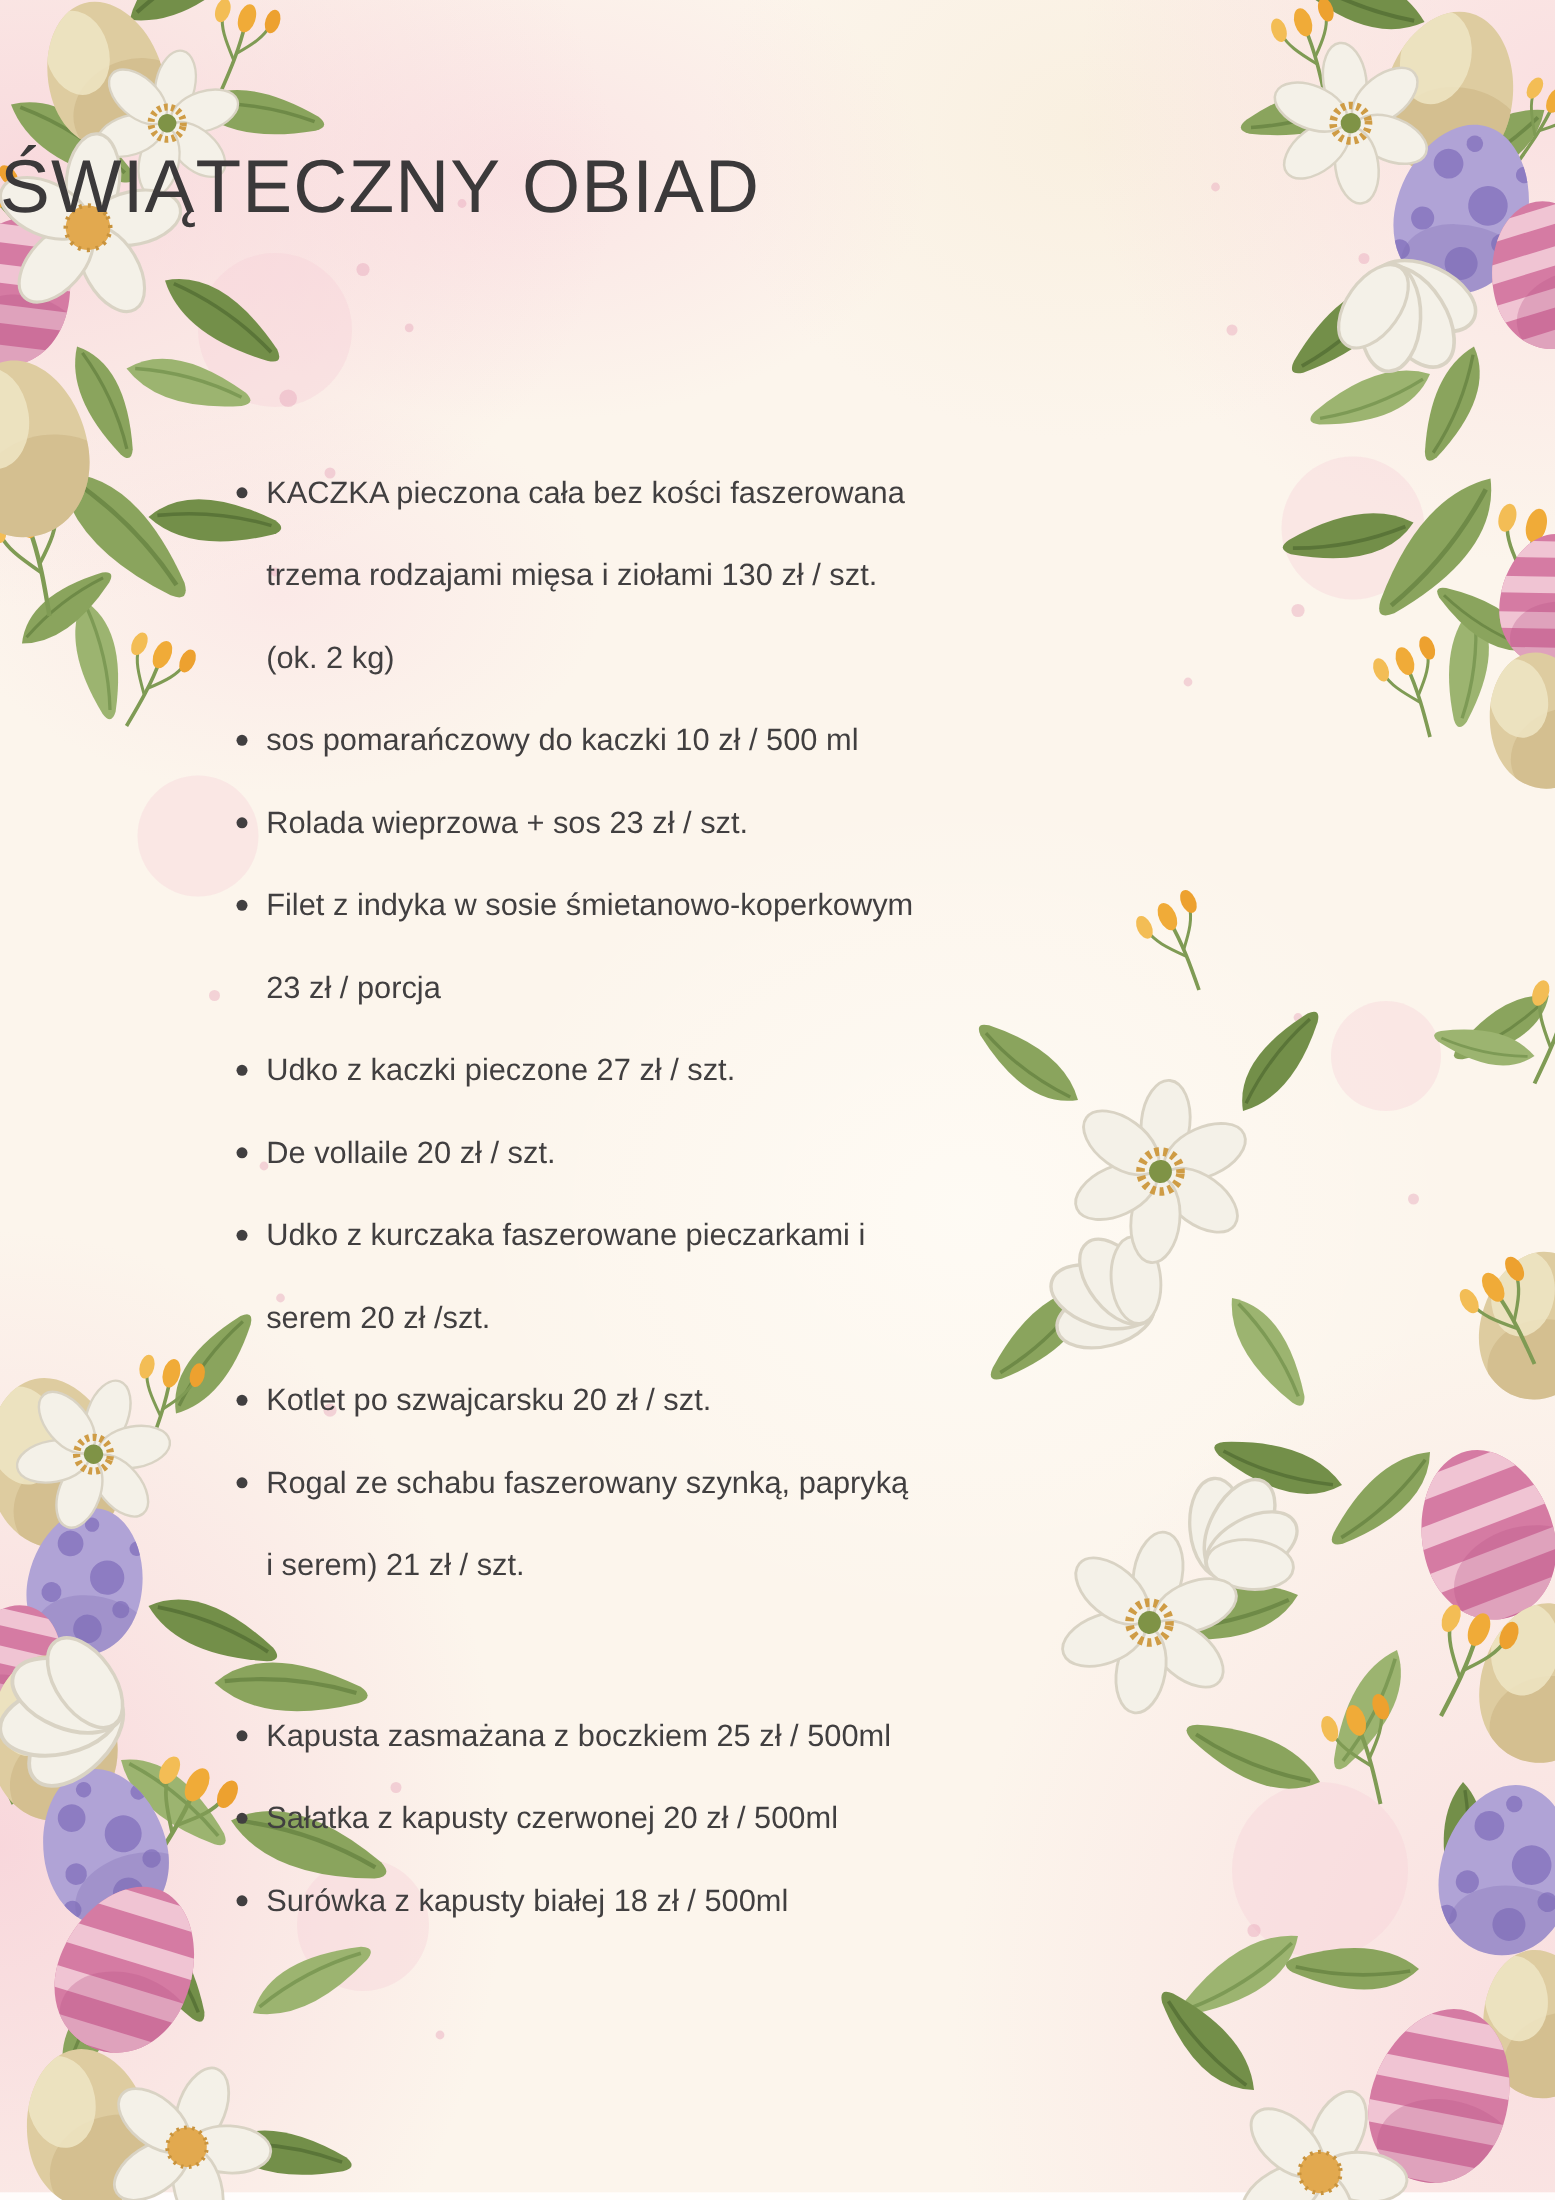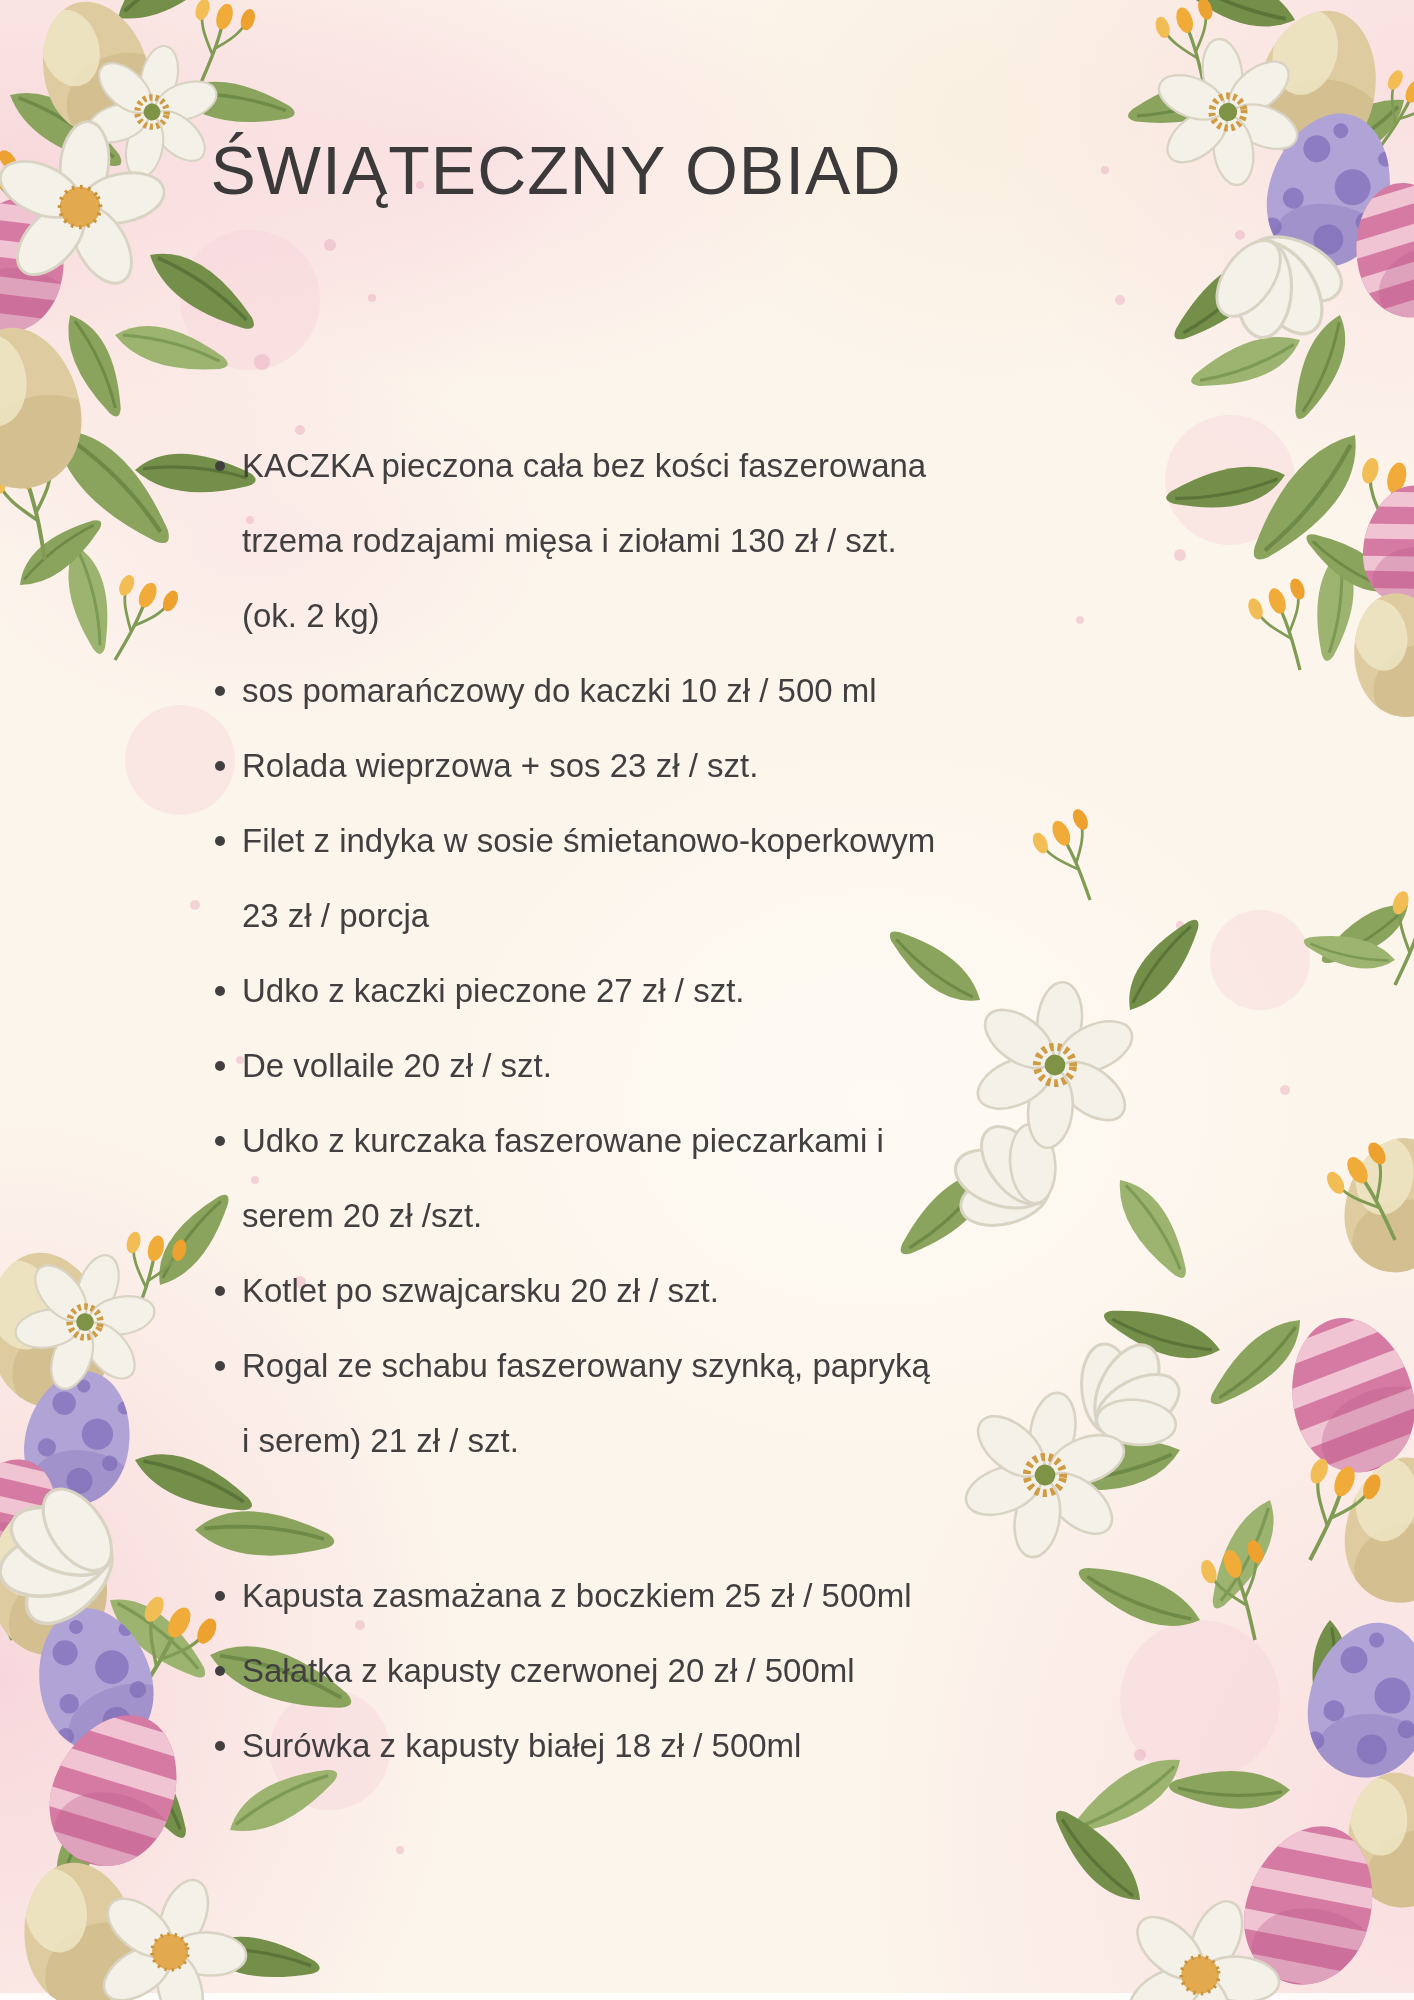--- a/index.html
+++ b/index.html
@@ -17,25 +17,25 @@
       radial-gradient(ellipse 760px 900px at 100% 92%,rgba(246,199,211,.50), transparent 72%),
       radial-gradient(ellipse 520px 320px at 34% 8%,  rgba(249,214,222,.55), transparent 70%),
       radial-gradient(ellipse 420px 260px at 18% 27%, rgba(250,218,225,.45), transparent 70%),
       radial-gradient(ellipse 500px 400px at 70% 6%,  rgba(247,236,216,.60), transparent 70%),
       radial-gradient(ellipse 600px 500px at 62% 55%, rgba(255,252,246,.80), transparent 75%);
   }
   .bg-art{position:absolute;inset:0;width:100%;height:100%;display:block;}
   .title{
     position:absolute;top:136px;left:0;width:1112px;margin:0;
     font-size:68px;font-weight:400;letter-spacing:1px;line-height:1;
-    color:var(--title);text-align:center;white-space:nowrap;
+    color:var(--title);text-align:left;white-space:nowrap;
   }
   .menu{
-    position:absolute;top:428px;left:212px;width:810px;margin:0;padding:0;
-    list-style:none;font-size:33px;line-height:75px;color:var(--text);
+    position:absolute;top:410px;left:212px;width:810px;margin:0;padding:0;
+    list-style:none;font-size:28px;line-height:75px;color:var(--text);
   }
   .menu li{position:relative;padding-left:30px;}
   .menu li::before{
     content:"";position:absolute;left:3px;top:33px;width:10px;height:10px;
     border-radius:50%;background:var(--text);
   }
   .menu li.gap{height:80px;}
   .menu li.gap::before{display:none;}
 </style>
 </head>

